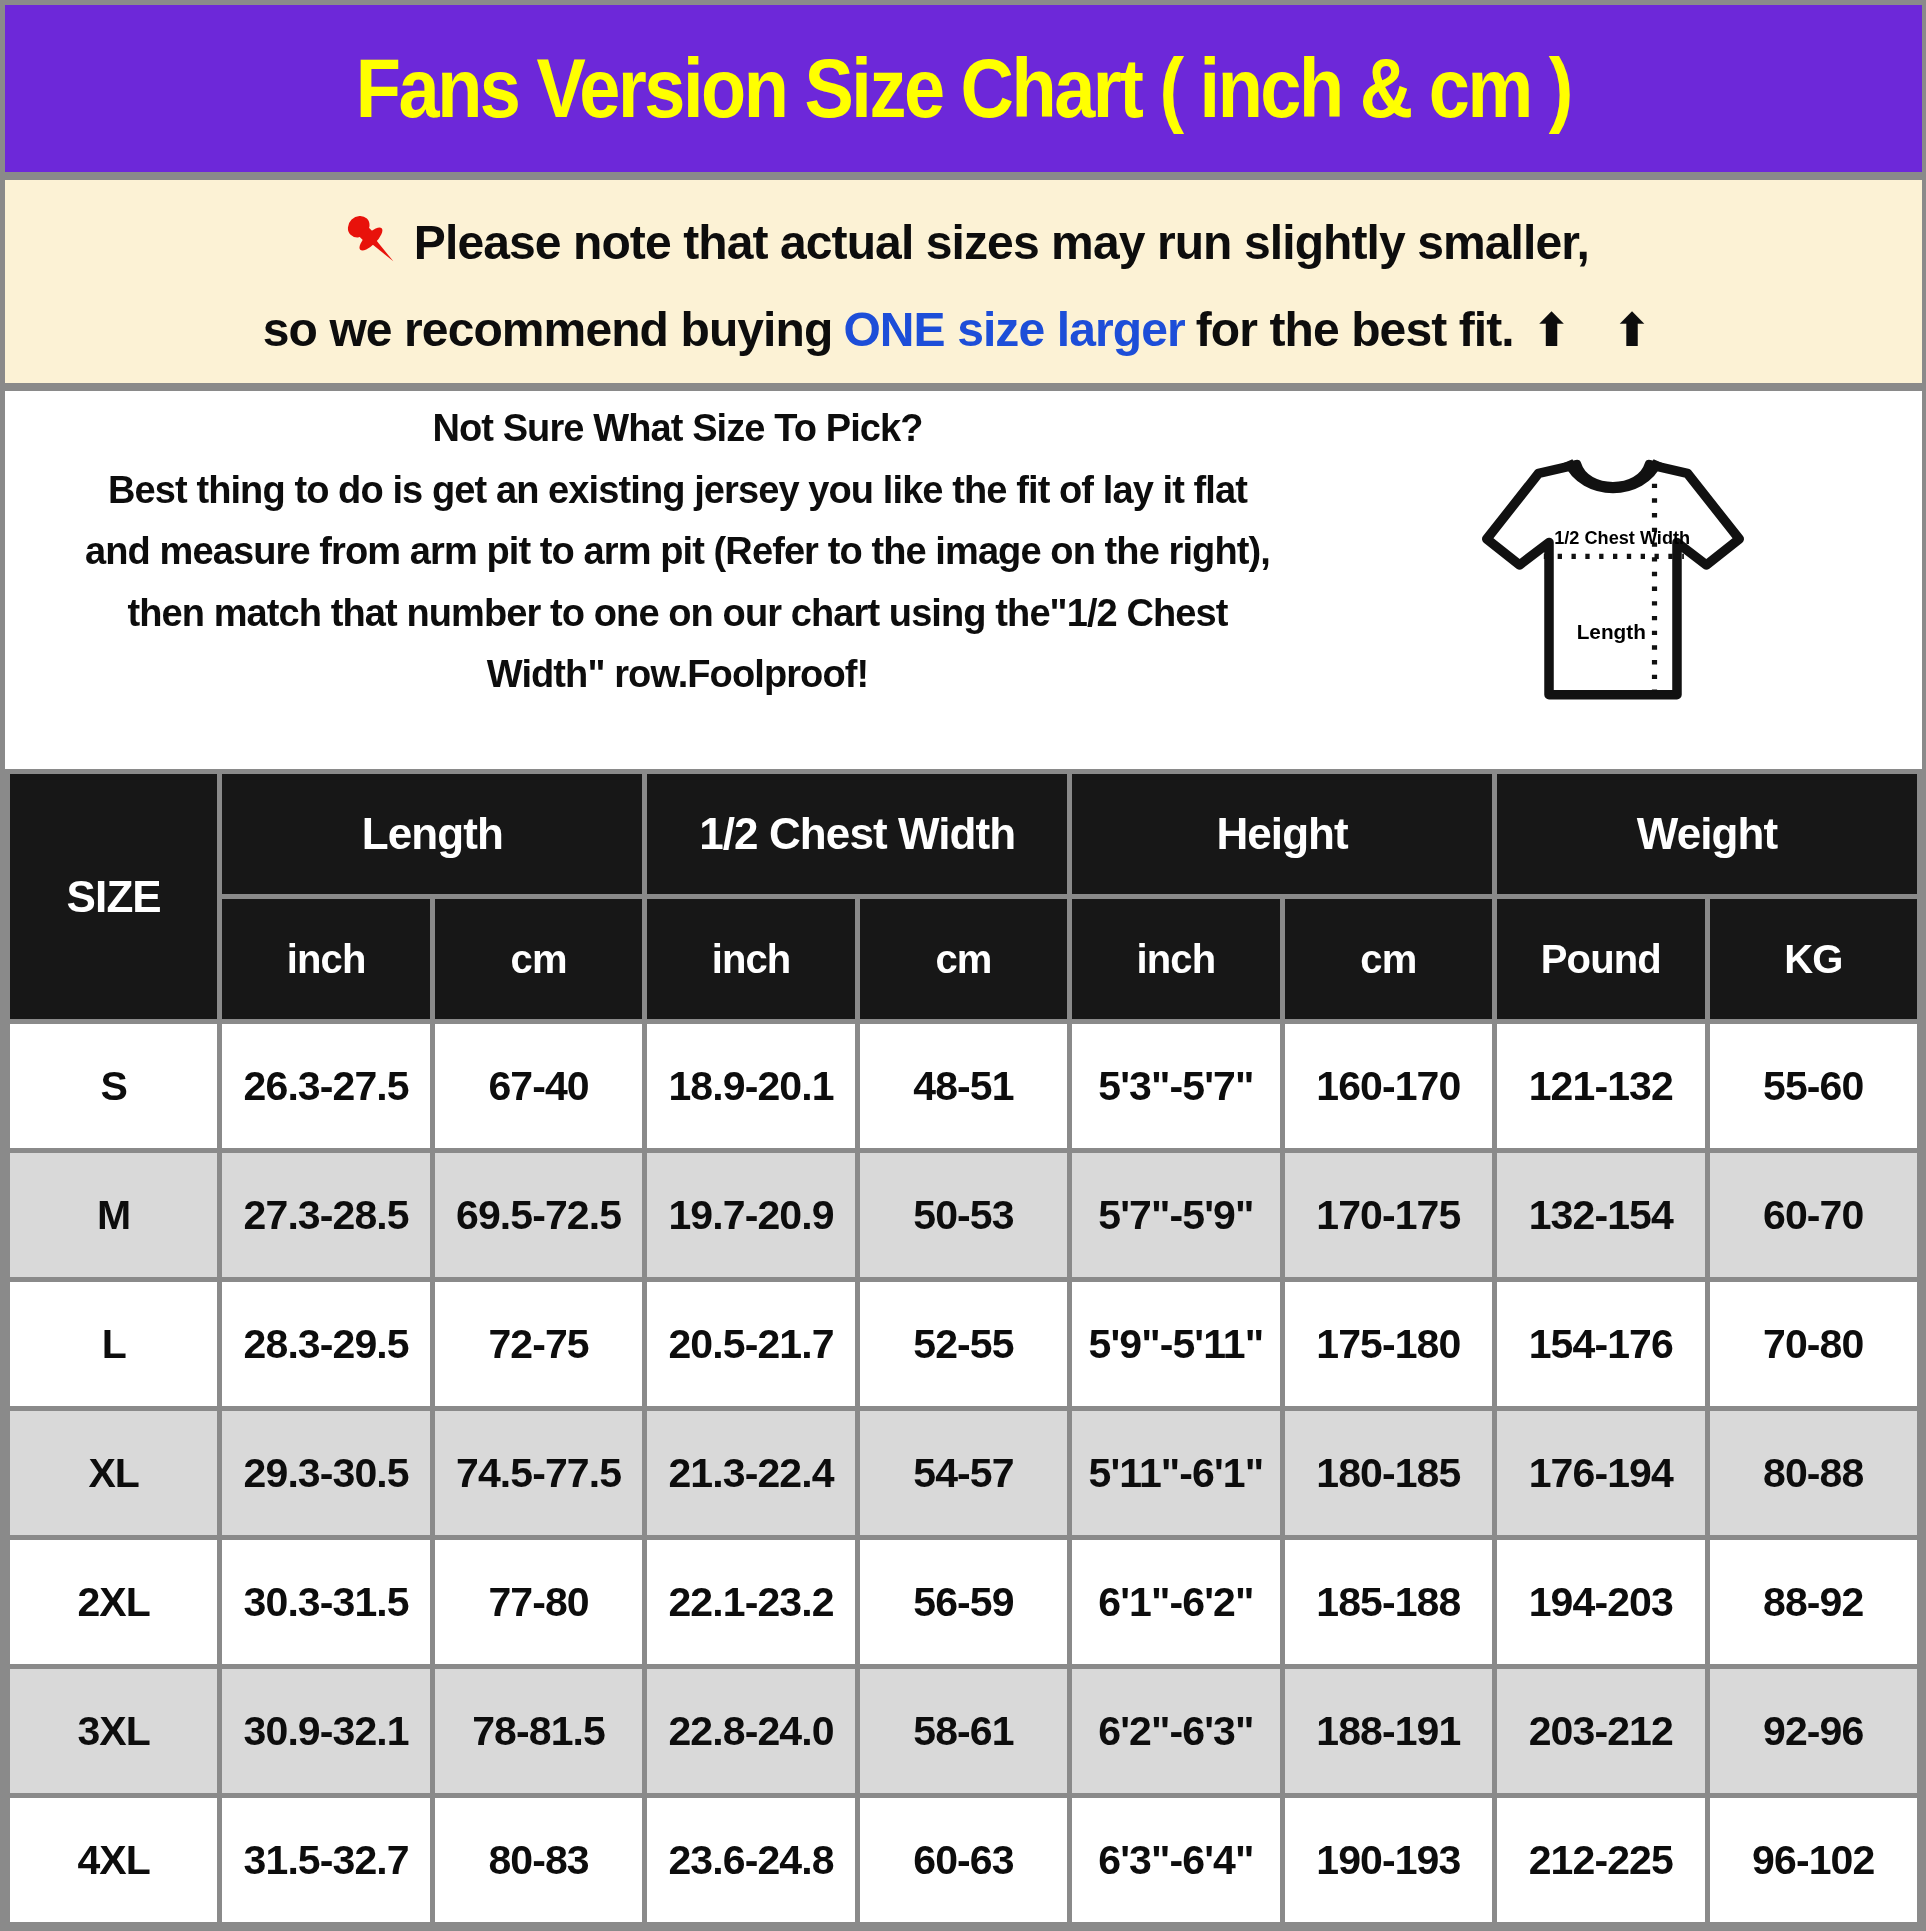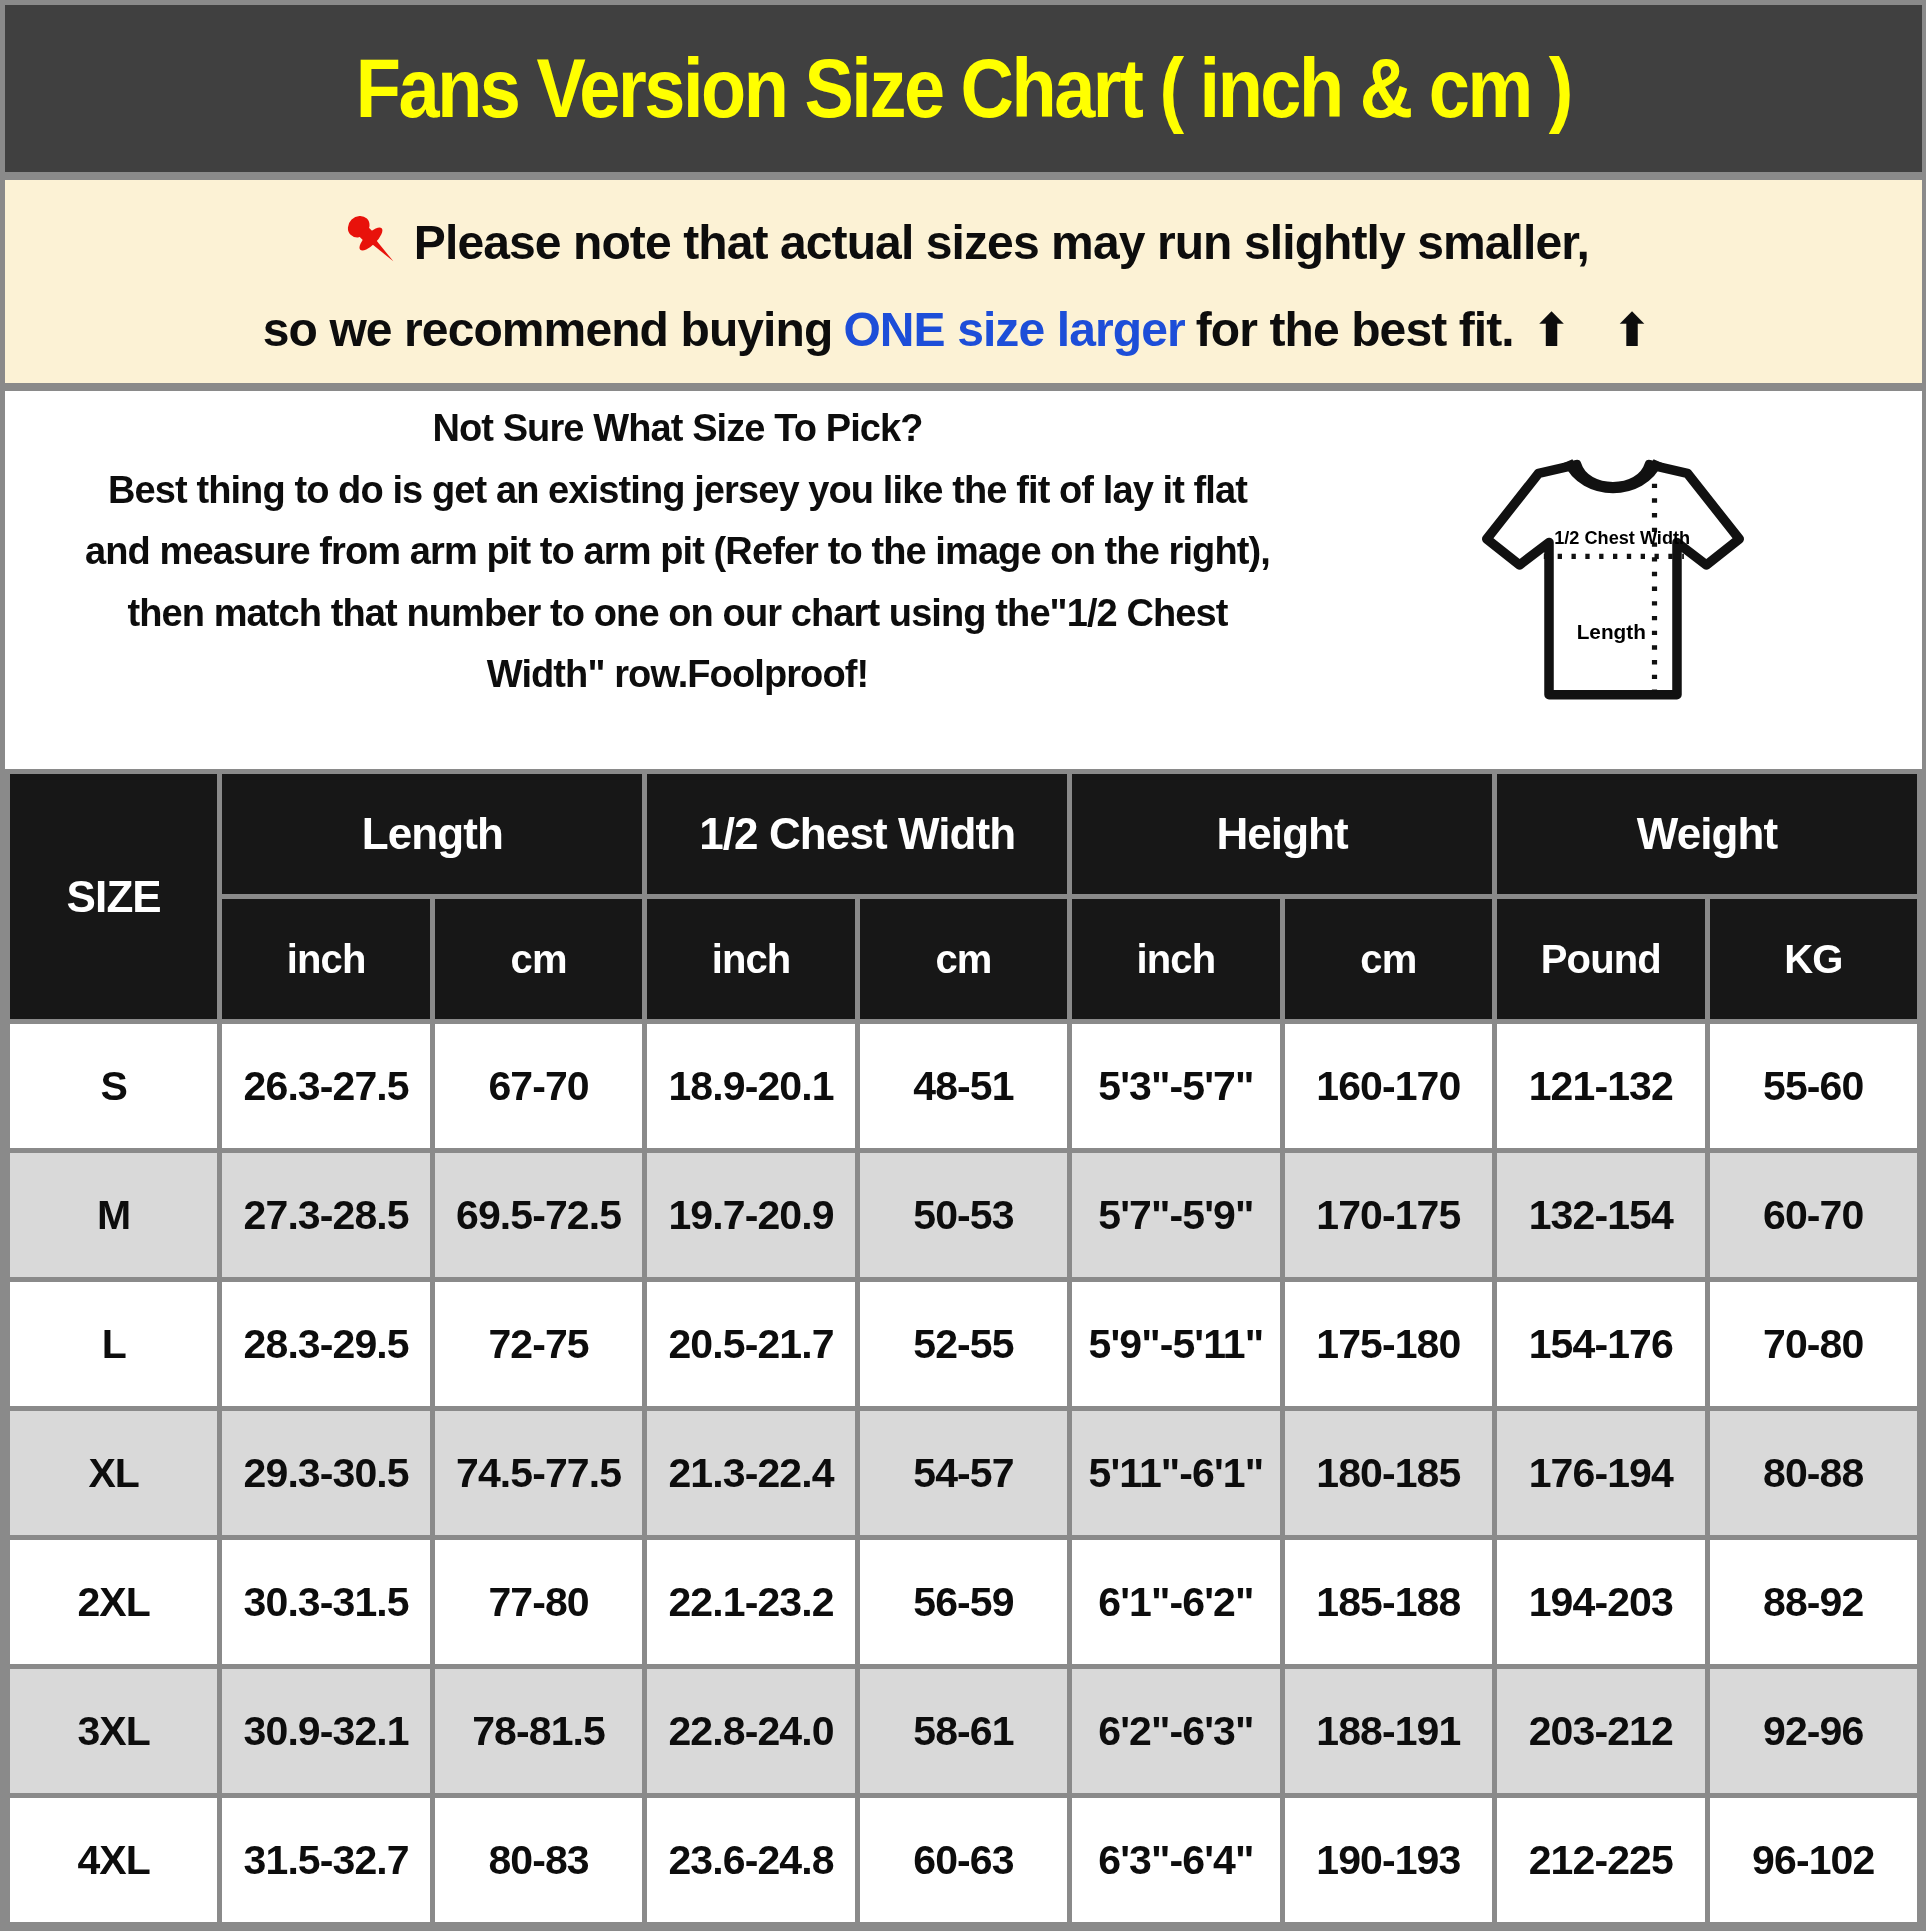--- a/index.html
+++ b/index.html
@@ -13,21 +13,21 @@
   .page {
     width:1927px; height:1931px;
     border:5.5px solid #8a8a8a;
     background:#ffffff;
     overflow:hidden;
   }
 
   
   .title-bar {
     height:167px;
-    background:#404040;
+    background:#6d28d9;
     display:flex; align-items:center; justify-content:center;
   }
   .title-bar h1 {
     color:#ffff00;
     font-size:84px;
     letter-spacing:-2.8px;
     transform:scaleX(0.88);
     white-space:nowrap;
   }
 
@@ -179,21 +179,21 @@
         <th>inch</th>
         <th>cm</th>
         <th>Pound</th>
         <th>KG</th>
       </tr>
     </thead>
     <tbody>
         <tr>
           <td>S</td>
           <td>26.3-27.5</td>
-          <td>67-70</td>
+          <td>67-40</td>
           <td>18.9-20.1</td>
           <td>48-51</td>
           <td>5'3"-5'7"</td>
           <td>160-170</td>
           <td>121-132</td>
           <td>55-60</td>
         </tr>
         <tr class="alt">
           <td>M</td>
           <td>27.3-28.5</td>

